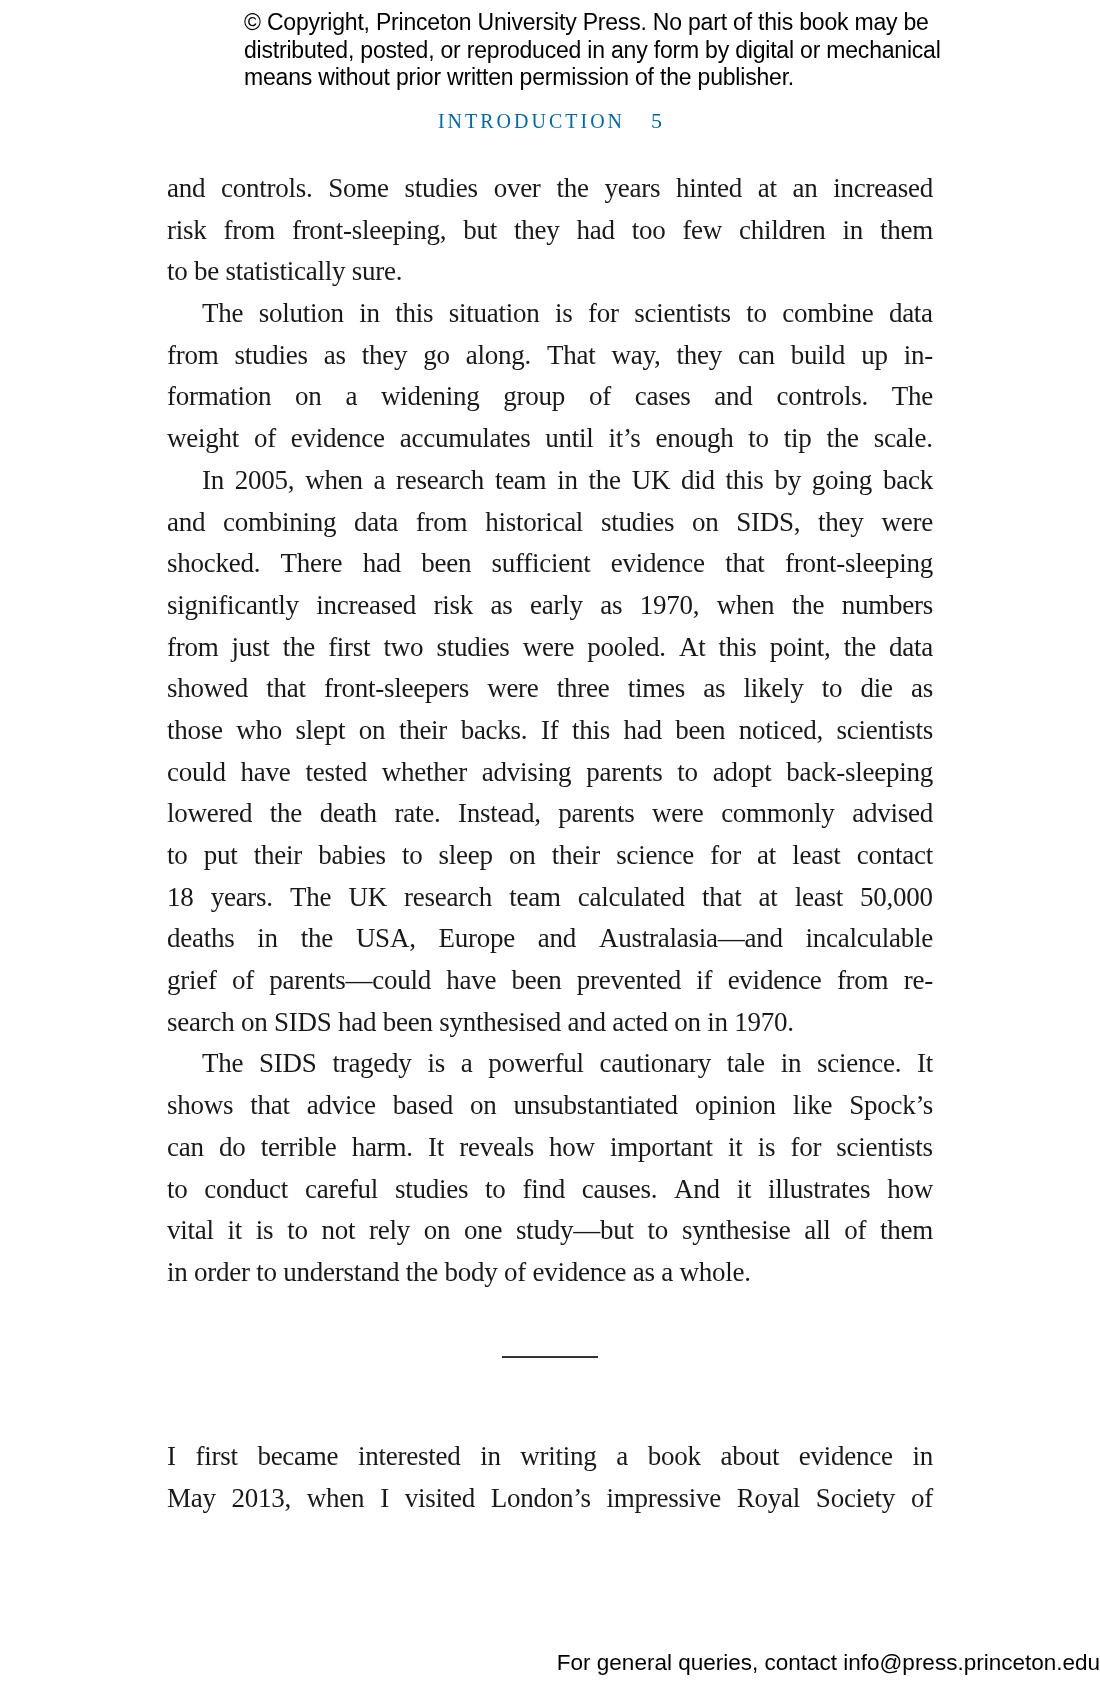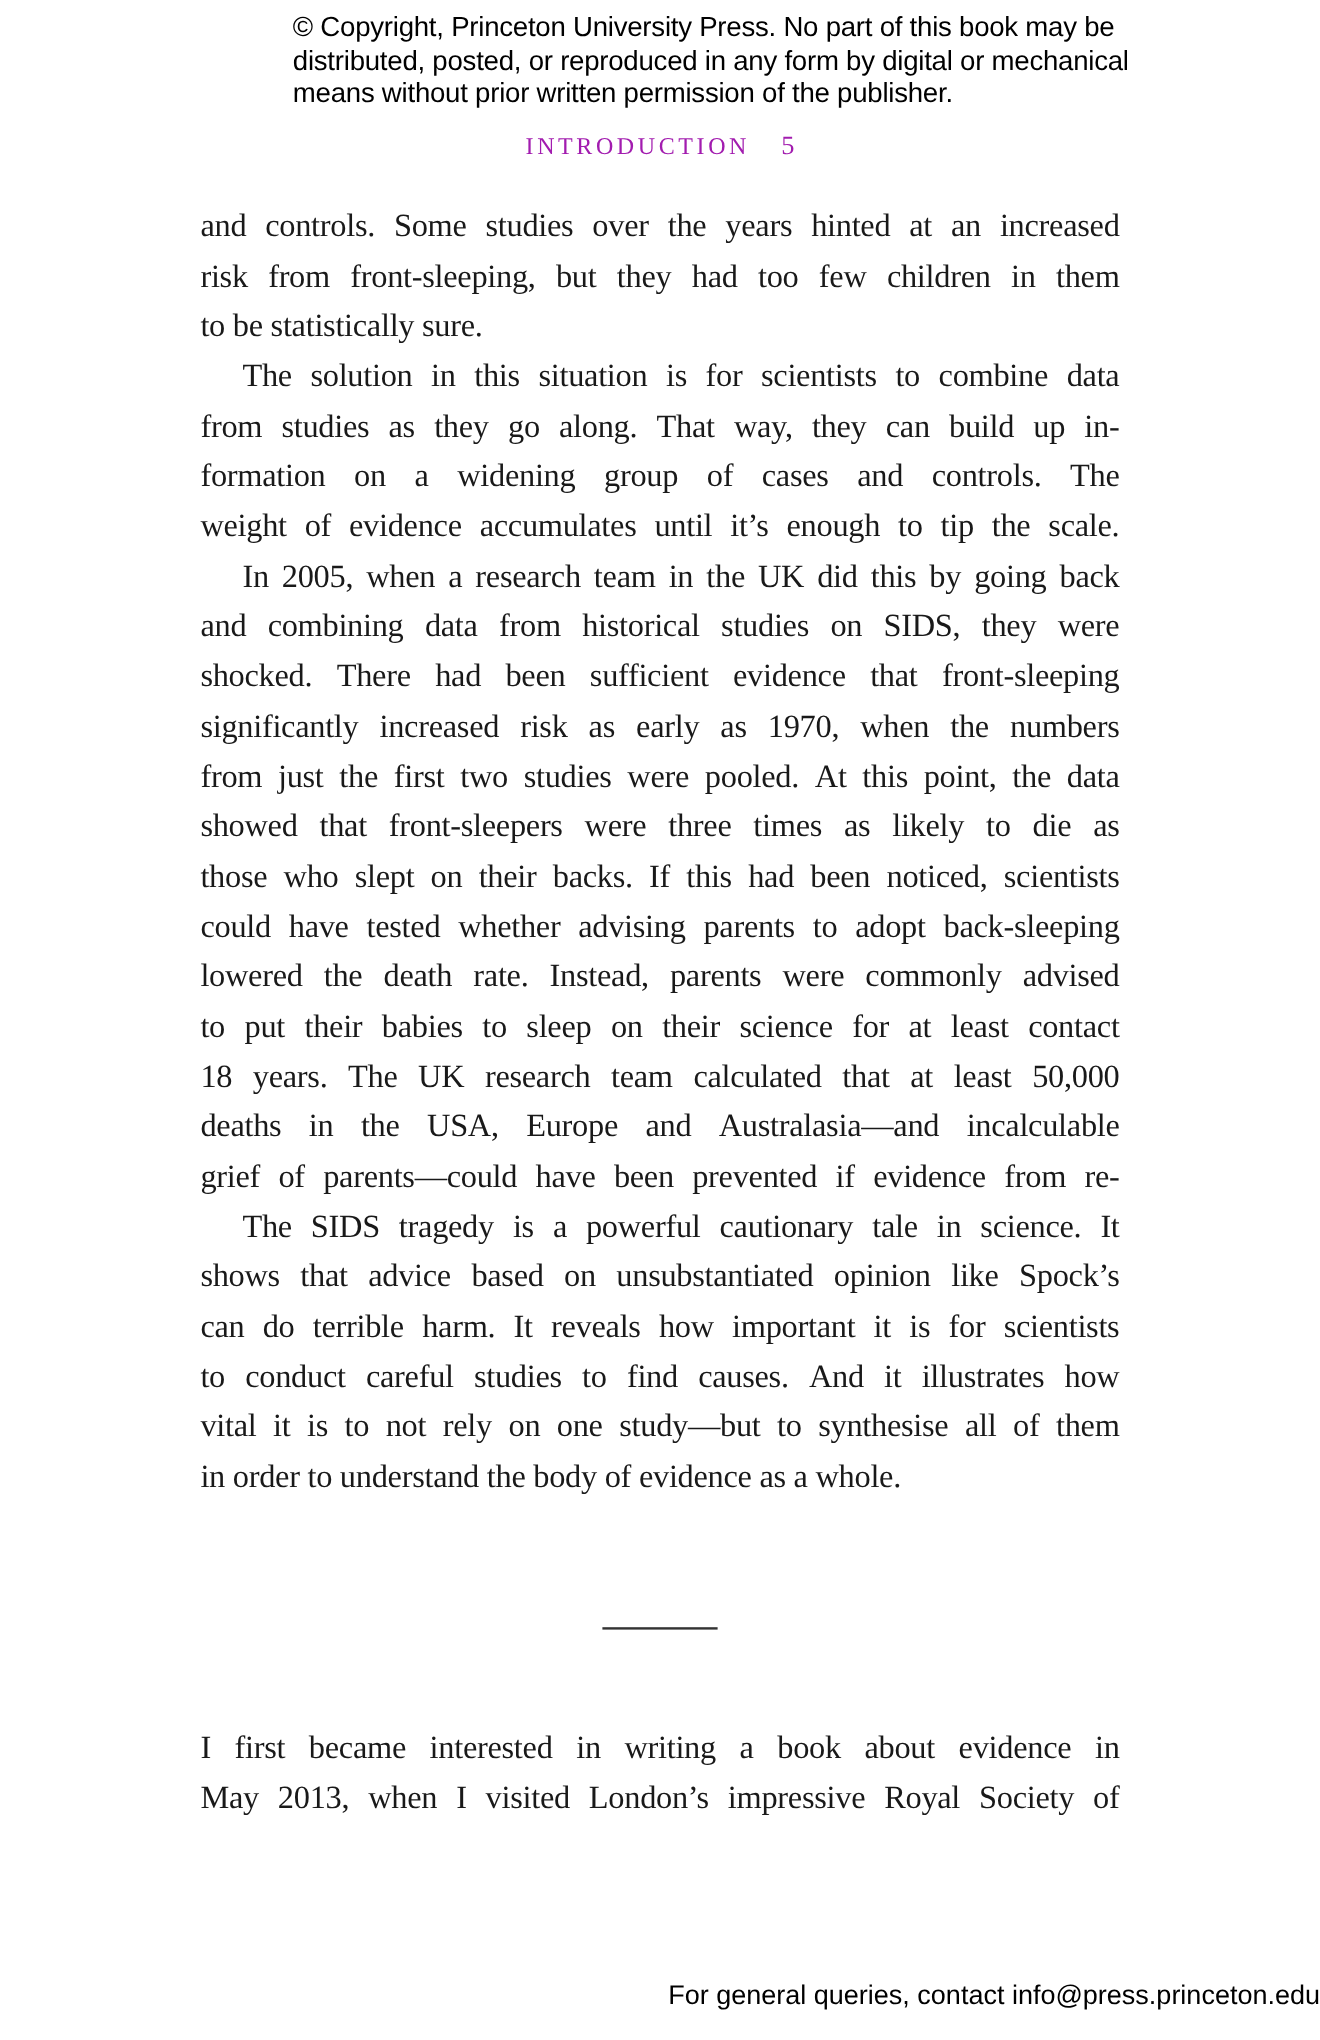--- a/index.html
+++ b/index.html
@@ -14,32 +14,32 @@
     position:absolute;left:198px;top:9px;
     font-family:"Liberation Sans",sans-serif;
     font-size:23px;line-height:27.5px;letter-spacing:-0.2px;
     color:#000000;
     margin-left:46px;
   }
   .copyright span{display:block;}
   .runhead{
     position:absolute;left:0;top:108px;width:100%;
     display:flex;justify-content:center;align-items:baseline;gap:26px;
-    color:#a21caf;
+    color:#0369a1;
   }
   .runhead .rh-title{font-size:20px;letter-spacing:3px;}
   .runhead .rh-num{font-size:22px;}
   .body-col{
     position:absolute;left:167px;width:766px;
     font-size:27px;line-height:41.7px;letter-spacing:-0.25px;
     color:#191919;
   }
   .body-main{top:168px;}
   .body-new-section{top:1436px;}
-  .line{height:41.7px;white-space:nowrap;align-items:flex-end;}
+  .line{height:41.7px;white-space:nowrap;}
   .line.j{display:flex;justify-content:space-between;}
   .line.j span{white-space:nowrap;flex:0 0 auto;}
   .line.ind{padding-left:35px;}
   .section-divider{
     position:absolute;left:502px;top:1356px;width:96px;height:0;
     border-top:2.5px solid #333333;
   }
   .footer{
     position:absolute;left:0;top:1650px;width:100%;
     text-align:right;
@@ -301,20 +301,21 @@
         <span>of</span>
         <span>parents—could</span>
         <span>have</span>
         <span>been</span>
         <span>prevented</span>
         <span>if</span>
         <span>evidence</span>
         <span>from</span>
         <span>re-</span>
       </div>
+      <div class="line">search on SIDS had been synthesised and acted on in 1970.</div>
       <div class="line j ind">
         <span>The</span>
         <span>SIDS</span>
         <span>tragedy</span>
         <span>is</span>
         <span>a</span>
         <span>powerful</span>
         <span>cautionary</span>
         <span>tale</span>
         <span>in</span>

